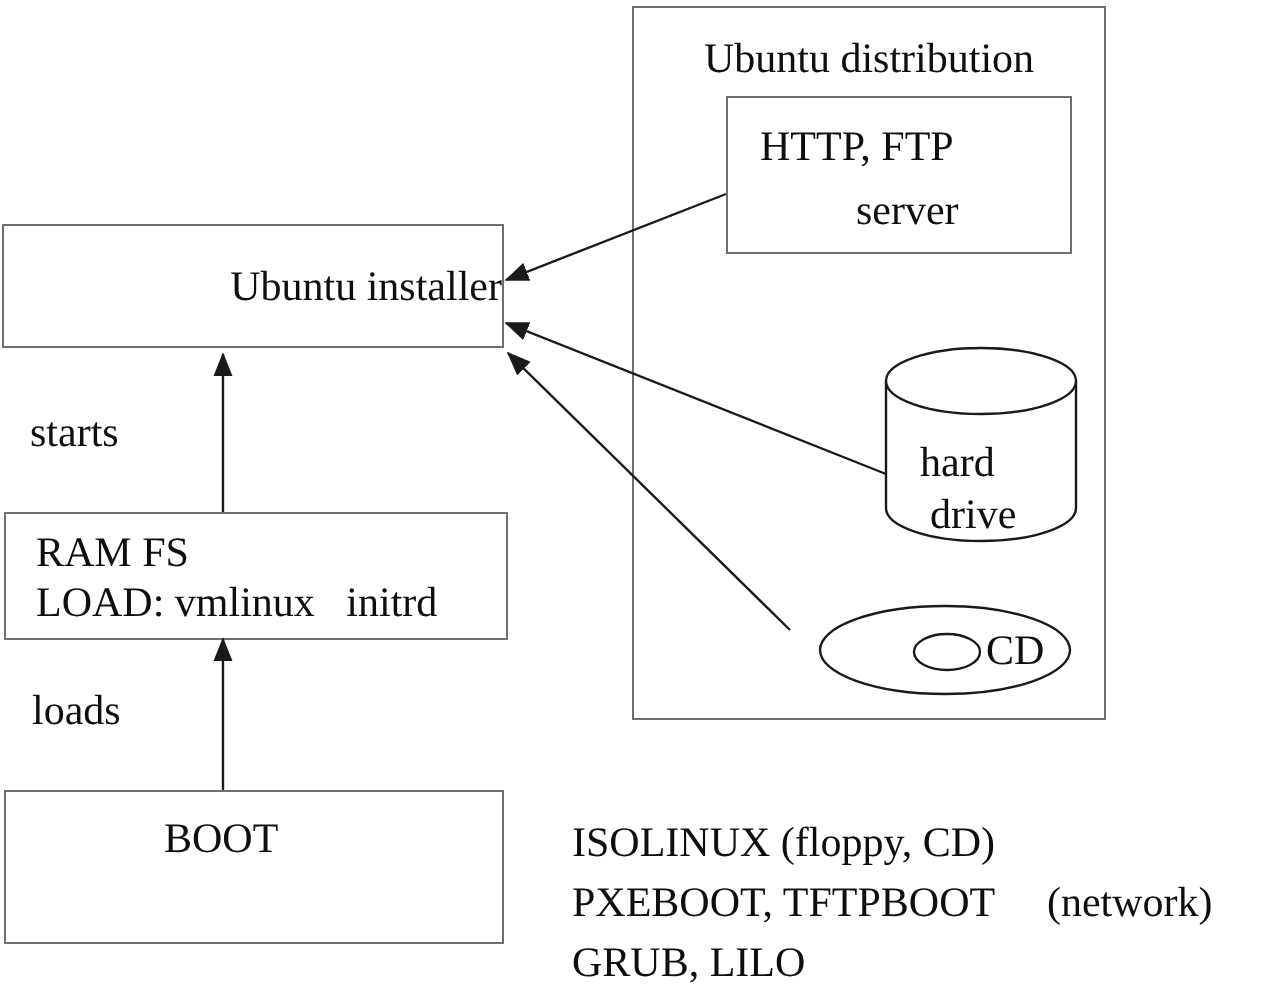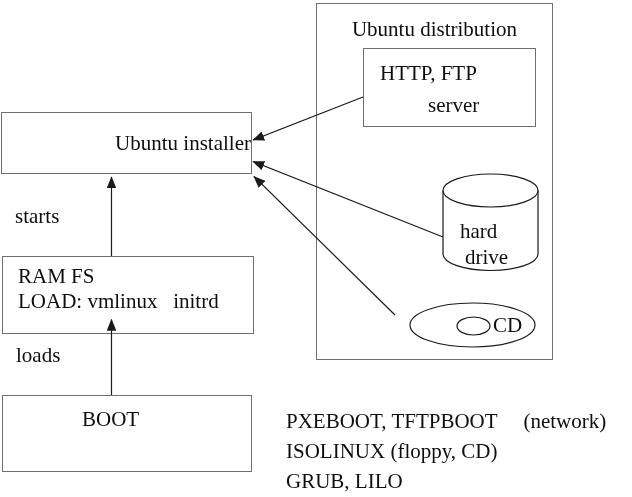--- a/index.html
+++ b/index.html
@@ -50,21 +50,21 @@
 
   <div class="box" style="left:363px;top:48px;width:173px;height:79px;">
     <div class="lbl" style="left:16px;top:12px;">HTTP, FTP</div>
     <div class="lbl" style="left:64px;top:44px;">server</div>
   </div>
 
   <div class="box center-flex" style="left:1px;top:112px;width:251px;height:62px;">
     <div style="line-height:25px;">Ubuntu installer</div>
   </div>
 
-  <div class="box" style="left:2px;top:256px;width:252px;height:78px;">
+  <div class="box" style="left:2px;top:256px;width:252px;height:64px;">
     <div class="lbl" style="left:15px;top:7px;">RAM FS</div>
     <div class="lbl pre" style="left:15px;top:32px;">LOAD: vmlinux   initrd</div>
   </div>
 
   <div class="box" style="left:2px;top:395px;width:250px;height:77px;">
     <div class="lbl" style="left:79px;top:11px;">BOOT</div>
   </div>
 
   <svg class="overlay" width="632" height="497" viewBox="0 0 632 497">
     <defs>
@@ -95,18 +95,18 @@
   </svg>
 
   <div class="lbl" style="left:460px;top:219px;">hard</div>
   <div class="lbl" style="left:465px;top:245px;">drive</div>
   <div class="lbl" style="left:493px;top:313px;">CD</div>
 
   <div class="lbl" style="left:15px;top:204px;">starts</div>
   <div class="lbl" style="left:16px;top:343px;">loads</div>
 
   <div class="methods" style="position:absolute;left:286px;top:406px;">
+    <div>ISOLINUX (floppy, CD)</div>
     <div>PXEBOOT, TFTPBOOT     (network)</div>
-    <div>ISOLINUX (floppy, CD)</div>
     <div>GRUB, LILO</div>
   </div>
 
 </div>
 
 </body></html>

